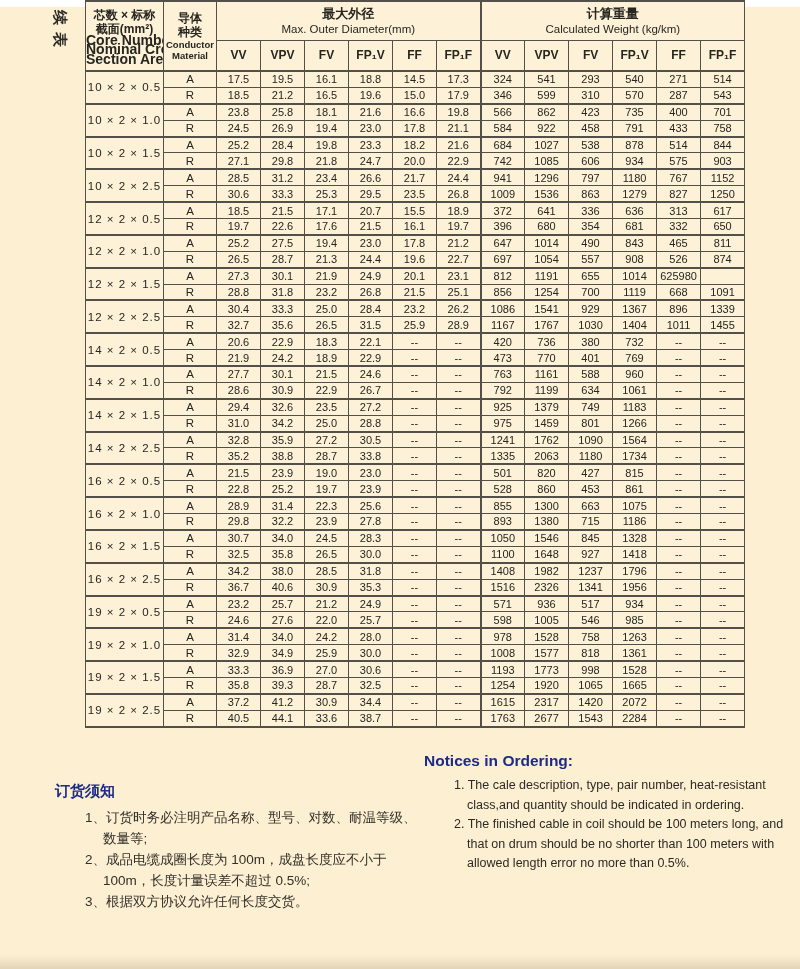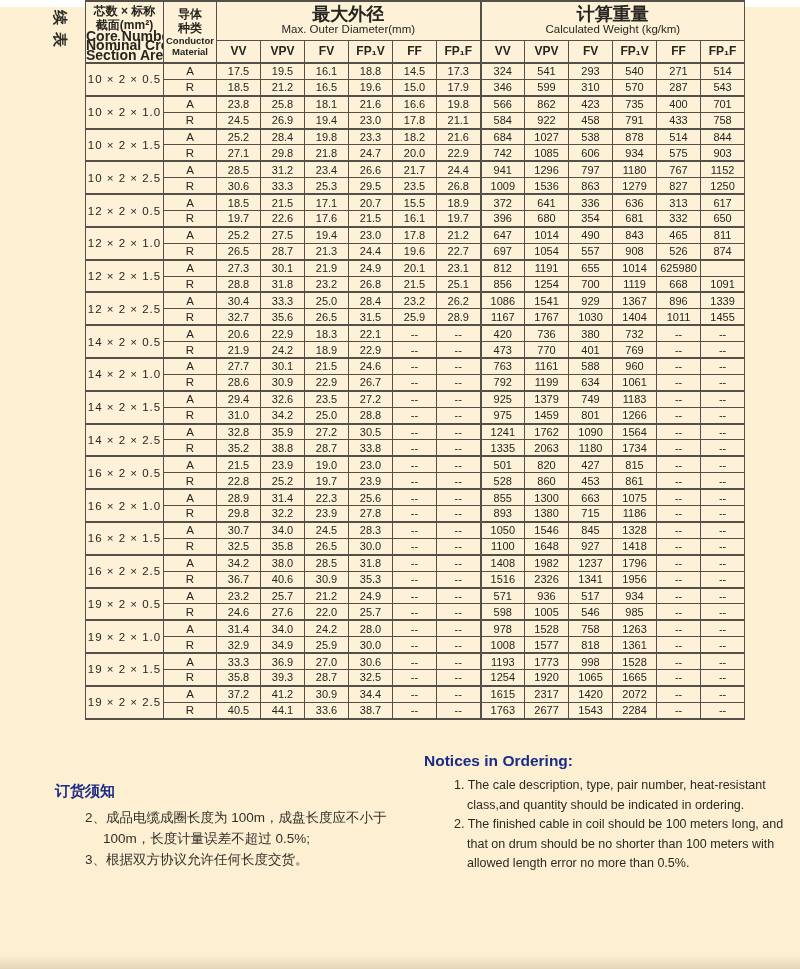--- a/index.html
+++ b/index.html
@@ -40,28 +40,28 @@
     border:1px solid var(--line);
     text-align:center;vertical-align:middle;
     overflow:hidden;white-space:nowrap;
   }
   .col-size{width:78px;}
   .col-mat{width:53px;}
   .col-v{width:44px;}
 
   tr.head-groups th{height:39px;}
   th.h-main{vertical-align:middle;padding-top:1px;}
-  .h-zh{display:block;font-size:18px;font-weight:bold;line-height:16px;}
+  .h-zh{display:block;font-size:13px;font-weight:bold;line-height:16px;}
   .h-en{display:block;font-size:11.5px;font-weight:normal;line-height:14px;}
   th.h-col1{font-weight:bold;}
   .c1-zh{display:block;font-size:12px;line-height:14px;font-weight:bold;}
   .c1-en{display:block;font-size:14px;line-height:9.5px;font-weight:bold;}
   .c2-zh{display:block;font-size:12px;line-height:14px;font-weight:bold;}
   .c2-en{display:block;font-size:9.5px;line-height:11px;font-weight:bold;}
-  tr.head-cols th{height:23px;font-size:12px;font-weight:bold;}
+  tr.head-cols th{height:31px;font-size:12px;font-weight:bold;}
 
   tbody td{height:16.4px;font-size:11px;line-height:12px;}
   td.c-size{font-size:11.5px;letter-spacing:1px;}
   td.c-mat{font-size:11.5px;}
   tr.grp-first td{border-top:2px solid var(--line);}
   tr.head-cols th{border-bottom:2px solid var(--line);}
   .sec{border-left-width:2px !important;}
 
   
   .notice-zh{position:absolute;left:55px;top:782px;width:362px;}
@@ -759,20 +759,21 @@
         <td class="c-val">1543</td>
         <td class="c-val">2284</td>
         <td class="c-val">--</td>
         <td class="c-val">--</td>
       </tr>
     </tbody>
 </table>
 
 <div class="notice-zh">
   <div class="notice-title">订货须知</div>
+  <div class="notice-item">1、订货时务必注明产品名称、型号、对数、耐温等级、数量等;</div>
   <div class="notice-item">2、成品电缆成圈长度为 100m，成盘长度应不小于 100m，长度计量误差不超过 0.5%;</div>
   <div class="notice-item">3、根据双方协议允许任何长度交货。</div>
 </div>
 
 <div class="notice-en">
   <div class="notice-title">Notices in Ordering:</div>
   <div class="notice-item">1. The cale description, type, pair number, heat-resistant class,and quantity should be indicated in ordering.</div>
   <div class="notice-item">2. The finished cable in coil should be 100 meters long, and that on drum should be no shorter than 100 meters with allowed length error no more than 0.5%.</div>
 </div>
 

